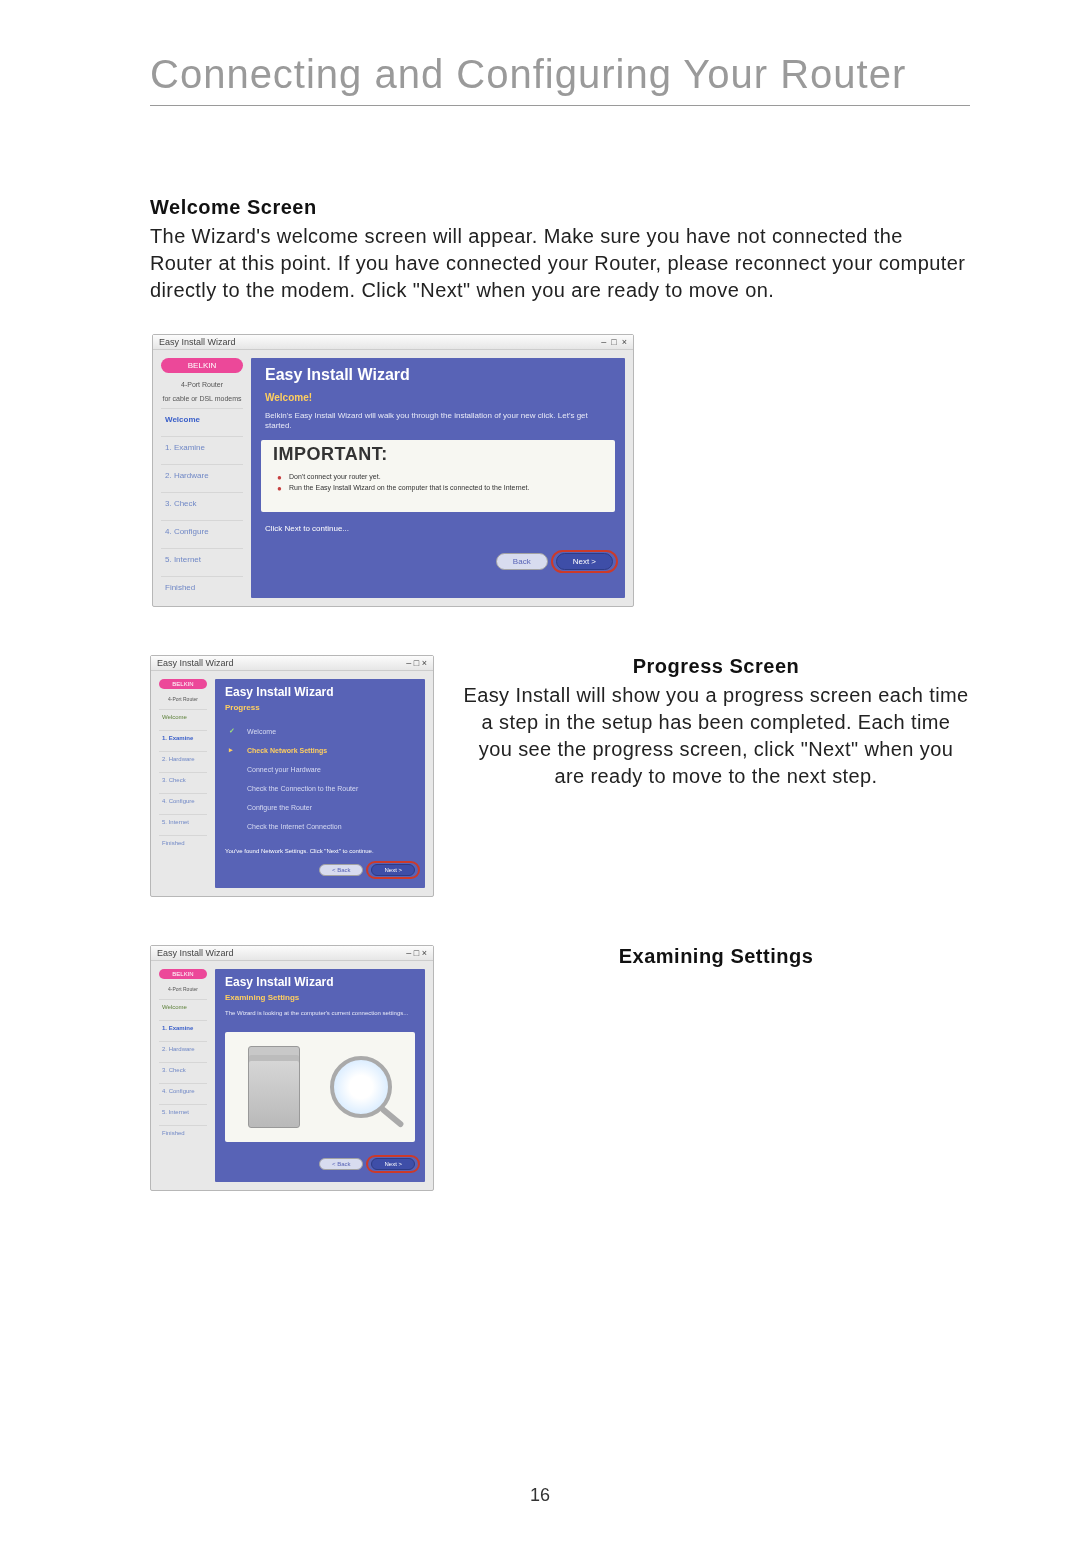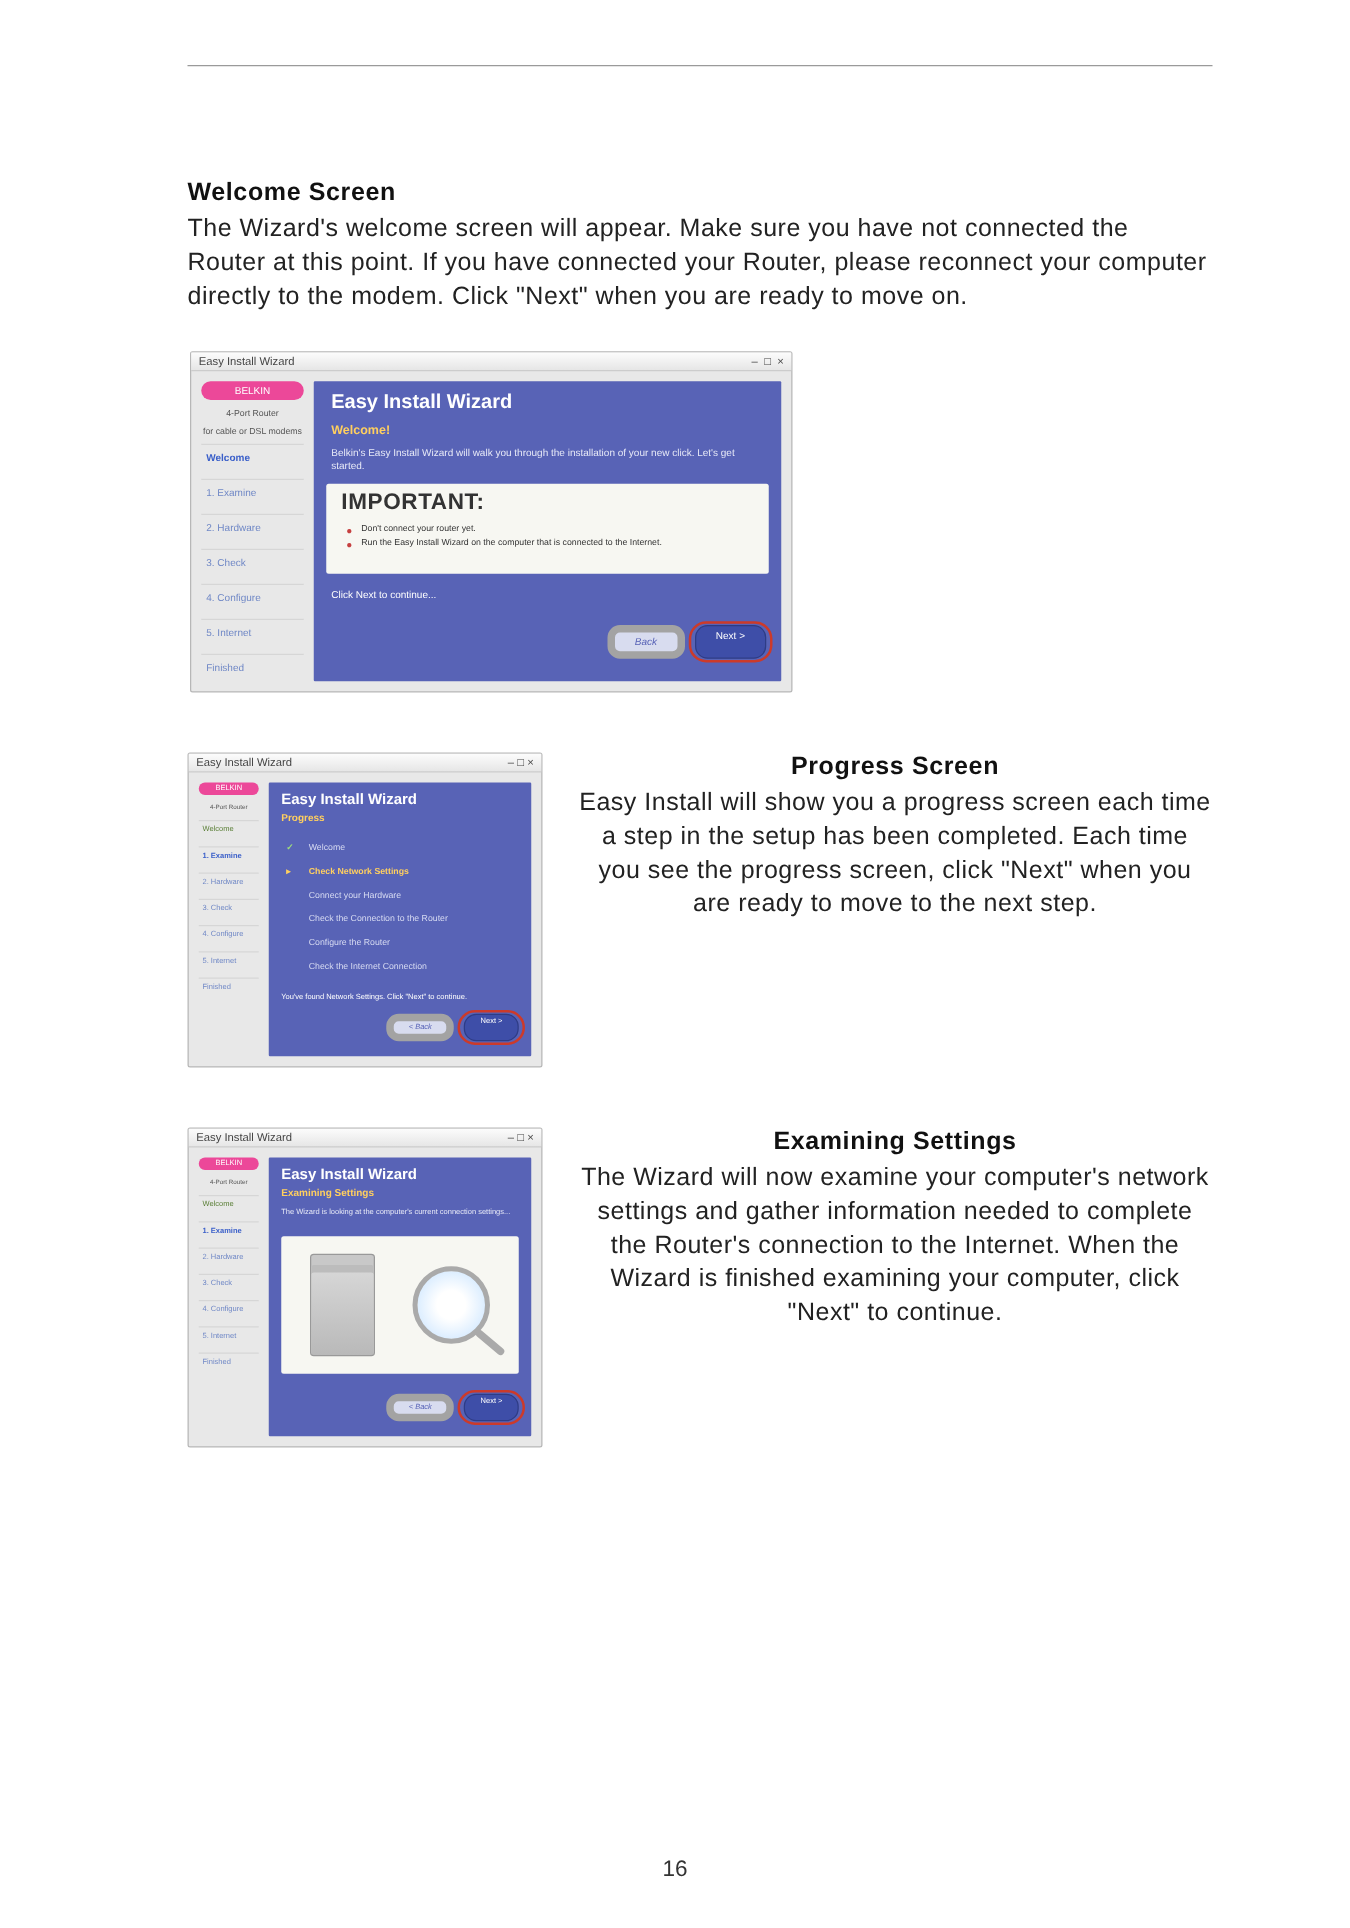--- a/index.html
+++ b/index.html
@@ -144,21 +144,21 @@
   }
   .sc-footer {
     display:flex; justify-content:flex-end; gap:8px;
     padding: 20px 12px 2px;
   }
   .btn {
     font-size: 8px; padding: 3px 16px; border-radius: 10px;
     text-align:center; display:inline-block;
   }
   .btn-back {
-    background: #d8dcef; color: #5863b6; border: 6px solid #a3a3a3; font-style: italic;
+    background: #d8dcef; color: #5863b6; border: 1px solid #a3a3a3;
   }
   .btn-next {
     background: #3e4ea8; color: #fff; border: 1px solid #2e3c86;
     position: relative;
   }
   .next-ring {
     position:absolute; inset:-4px -6px; border:2px solid #cc3a2a; border-radius:14px;
   }
 
   
@@ -230,20 +230,21 @@
     text-align: center;
     font-size: 18px;
     color: #333;
   }
 </style>
 </head>
 <body>
 
 <div class="page">
 
+  <h1 class="page-title">Connecting and Configuring Your Router</h1>
   <hr class="title-rule">
 
   <div class="section-heading">Welcome Screen</div>
   <p class="body-text">The Wizard's welcome screen will appear. Make sure you have not connected the Router at this point. If you have connected your Router, please reconnect your computer directly to the modem. Click "Next" when you are ready to move on.</p>
 
   <div class="shot-window shot-lg">
     <div class="shot-titlebar">
       <span>Easy Install Wizard</span>
       <span>– &nbsp;□&nbsp; ×</span>
     </div>
@@ -362,18 +363,17 @@
               <span>Next &gt;</span>
               <span class="next-ring"></span>
             </span>
           </div>
         </div>
       </div>
     </div>
 
     <div class="col-text">
       <div class="section-heading">Examining Settings</div>
-      <p class="body-text" style="margin-bottom:0">The Wizard will now examine your computer's network settings and gather information needed to complete the Router's connection to the Internet. When the Wizard is finished examining your computer, click "Next" to continue.</p>
     </div>
   </div>
 
   <div class="page-number">16</div>
 </div>
 
 </body></html>

